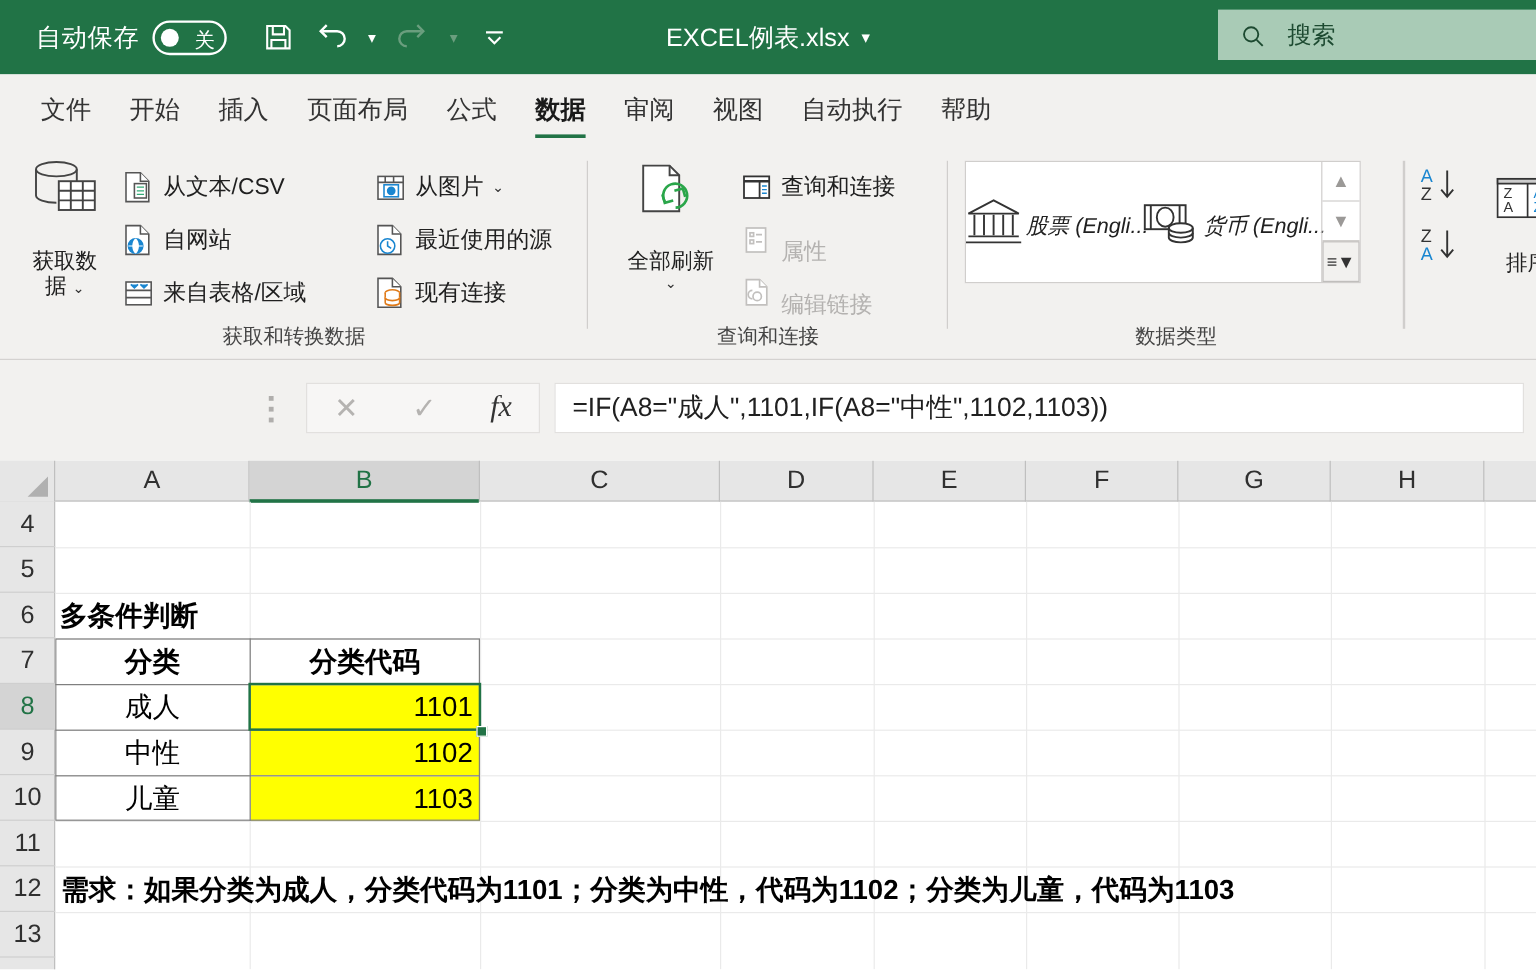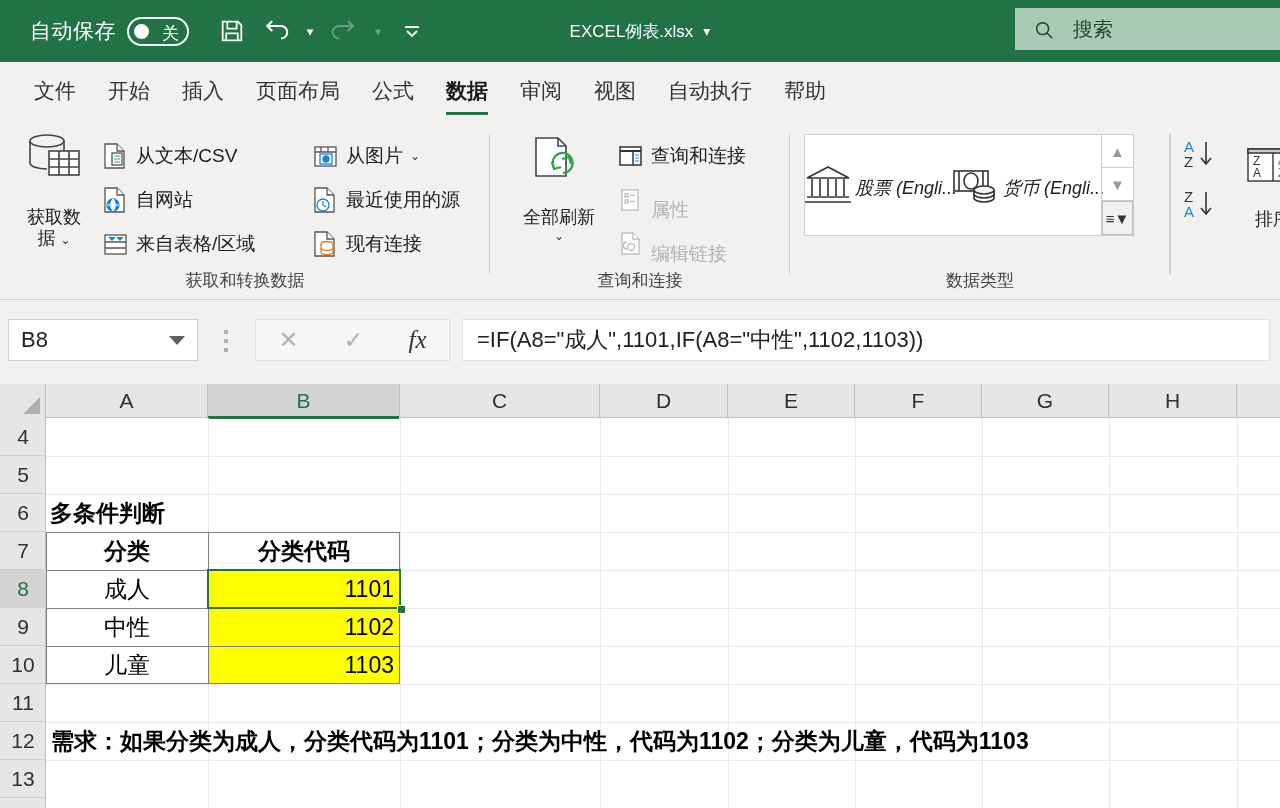--- a/index.html
+++ b/index.html
@@ -38,21 +38,21 @@
   .qat-btn.narrow { width: 22px; }
   .caret {
     font-size: 13px; color: #ffffff; line-height: 1;
   }
   .caret.dim { color: #6a9e7e; }
   .doc-title-wrap {
     position: absolute; left: 0; right: 0; top: 0; height: 62px;
     display: flex; align-items: center; justify-content: center;
     pointer-events: none;
   }
-  .doc-title { color: #ffffff; font-size: 17px; pointer-events: auto; }
+  .doc-title { color: #ffffff; font-size: 21px; pointer-events: auto; }
   .doc-title-caret { color: #ffffff; font-size: 14px; margin-left: 10px; pointer-events: auto; }
   .searchbox {
     position: absolute; left: 1015px; top: 8px; width: 300px; height: 42px;
     background: #a9cbb6; display: flex; align-items: center;
   }
   .search-ico { margin-left: 18px; width: 20px; height: 20px; }
   .search-ph { color: #1d4a31; font-size: 20px; margin-left: 20px; }
 
   
   .tabbar {
@@ -532,24 +532,20 @@
             <text x="33" y="33" font-size="12" fill="#1a86d0" stroke="none" font-family="Liberation Sans, sans-serif">Z</text>
           </svg>
         </span>
         <span class="bl">排序</span>
       </div>
       <div class="rsep" style="left:0px;"></div>
     </div>
   </div>
 
   <div class="fbar">
-    <div class="namebox">
-      <span class="nb-text">B8</span>
-      <span class="nb-caret"></span>
-    </div>
     <div class="fb-grip">
       <i></i>
       <i></i>
       <i></i>
     </div>
     <div class="fbtns">
       <span class="fbtn">✕</span>
       <span class="fbtn">✓</span>
       <span class="fbtn fx">fx</span>
     </div>

